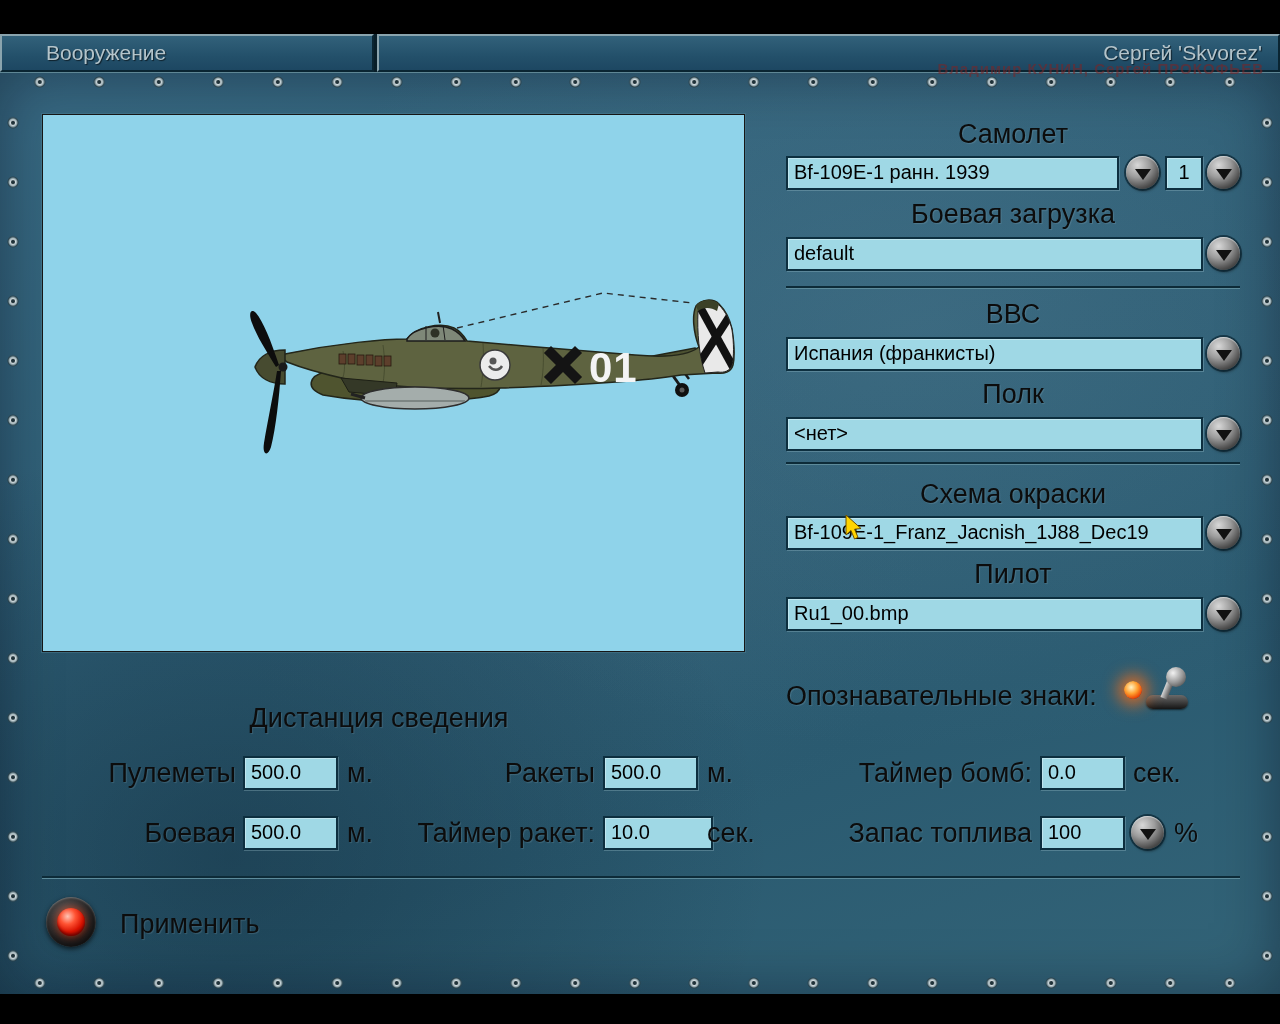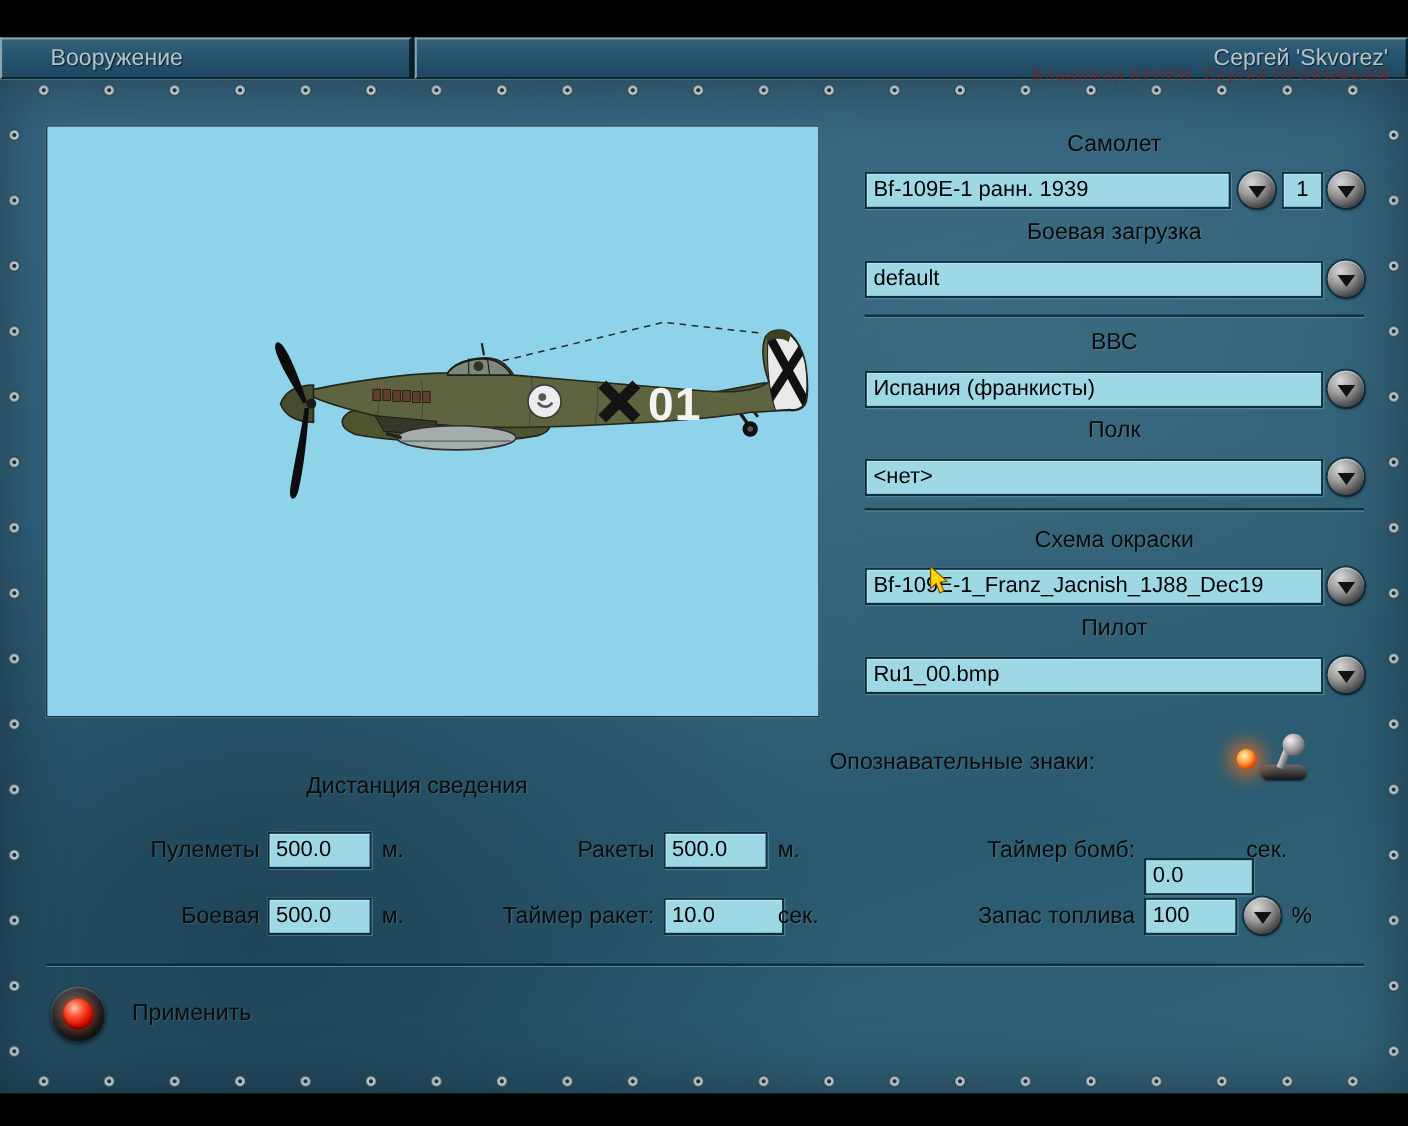--- a/index.html
+++ b/index.html
@@ -50,21 +50,21 @@
 
   
   .preview {
     position:absolute; left:42px; top:41px; width:701px; height:536px;
     background:#8fd3ea; border:1px solid #161616;
     box-shadow:0 0 0 1px rgba(70,120,140,.6);
   }
   .preview svg { display:block; width:100%; height:100%; }
 
   
-  .lbl { position:absolute; color:#0c0c0c; font-size:21px;
+  .lbl { position:absolute; color:#0c0c0c; font-size:27px;
          text-shadow:1px 1px 1px rgba(200,230,240,.15); white-space:nowrap; }
   .lbl.center { text-align:center; }
   .lbl.right  { text-align:right; }
   .lbl.row    { line-height:34px; }
 
   .field {
     position:absolute; box-sizing:border-box; height:34px;
     background:#9fd8e5; border:2px solid #0d2f3f;
     color:#000; font-size:20px; line-height:29px; padding:0 6px;
     white-space:nowrap; overflow:hidden;
@@ -235,40 +235,40 @@
     <div class="arrow-btn" style="left:1207px; top:443px;">
         <span class="tri-down"></span>
       </div>
 
     <div class="lbl center" style="left:786px; top:486px; width:454px;">Пилот</div>
     <div class="field" style="left:786px; top:524px; width:417px;">Ru1_00.bmp</div>
     <div class="arrow-btn" style="left:1207px; top:524px;">
         <span class="tri-down"></span>
       </div>
 
-    <div class="lbl" style="left:754px; top:608px; width:340px;">Опознавательные знаки:</div>
+    <div class="lbl" style="left:786px; top:608px; width:340px;">Опознавательные знаки:</div>
     <div class="toggle" style="left:1112px; top:596px;">
       <span class="tg-base"></span>
       <span class="tg-lamp"></span>
       <span class="tg-stem"></span>
       <span class="tg-ball"></span>
     </div>
 
     <div class="lbl center" style="left:29px; top:630px; width:700px;">Дистанция сведения</div>
 
     <div class="lbl right row" style="left:42px; top:683px; width:194px;">Пулеметы</div>
     <div class="field" style="left:243px; top:683px; width:95px;">500.0</div>
     <div class="lbl row" style="left:347px; top:683px; width:42px;">м.</div>
 
     <div class="lbl right row" style="left:400px; top:683px; width:195px;">Ракеты</div>
     <div class="field" style="left:603px; top:683px; width:95px;">500.0</div>
     <div class="lbl row" style="left:707px; top:683px; width:42px;">м.</div>
 
     <div class="lbl right row" style="left:780px; top:683px; width:252px;">Таймер бомб:</div>
-    <div class="field" style="left:1040px; top:683px; width:100px;margin-top:24px;">0.0</div>
+    <div class="field" style="left:1040px; top:683px; width:85px;">0.0</div>
     <div class="lbl row" style="left:1133px; top:683px; width:60px;">сек.</div>
 
     <div class="lbl right row" style="left:42px; top:743px; width:194px;">Боевая</div>
     <div class="field" style="left:243px; top:743px; width:95px;">500.0</div>
     <div class="lbl row" style="left:347px; top:743px; width:42px;">м.</div>
 
     <div class="lbl right row" style="left:400px; top:743px; width:195px;">Таймер ракет:</div>
     <div class="field" style="left:603px; top:743px; width:110px;">10.0</div>
     <div class="lbl row" style="left:707px; top:743px; width:60px;">сек.</div>
 

